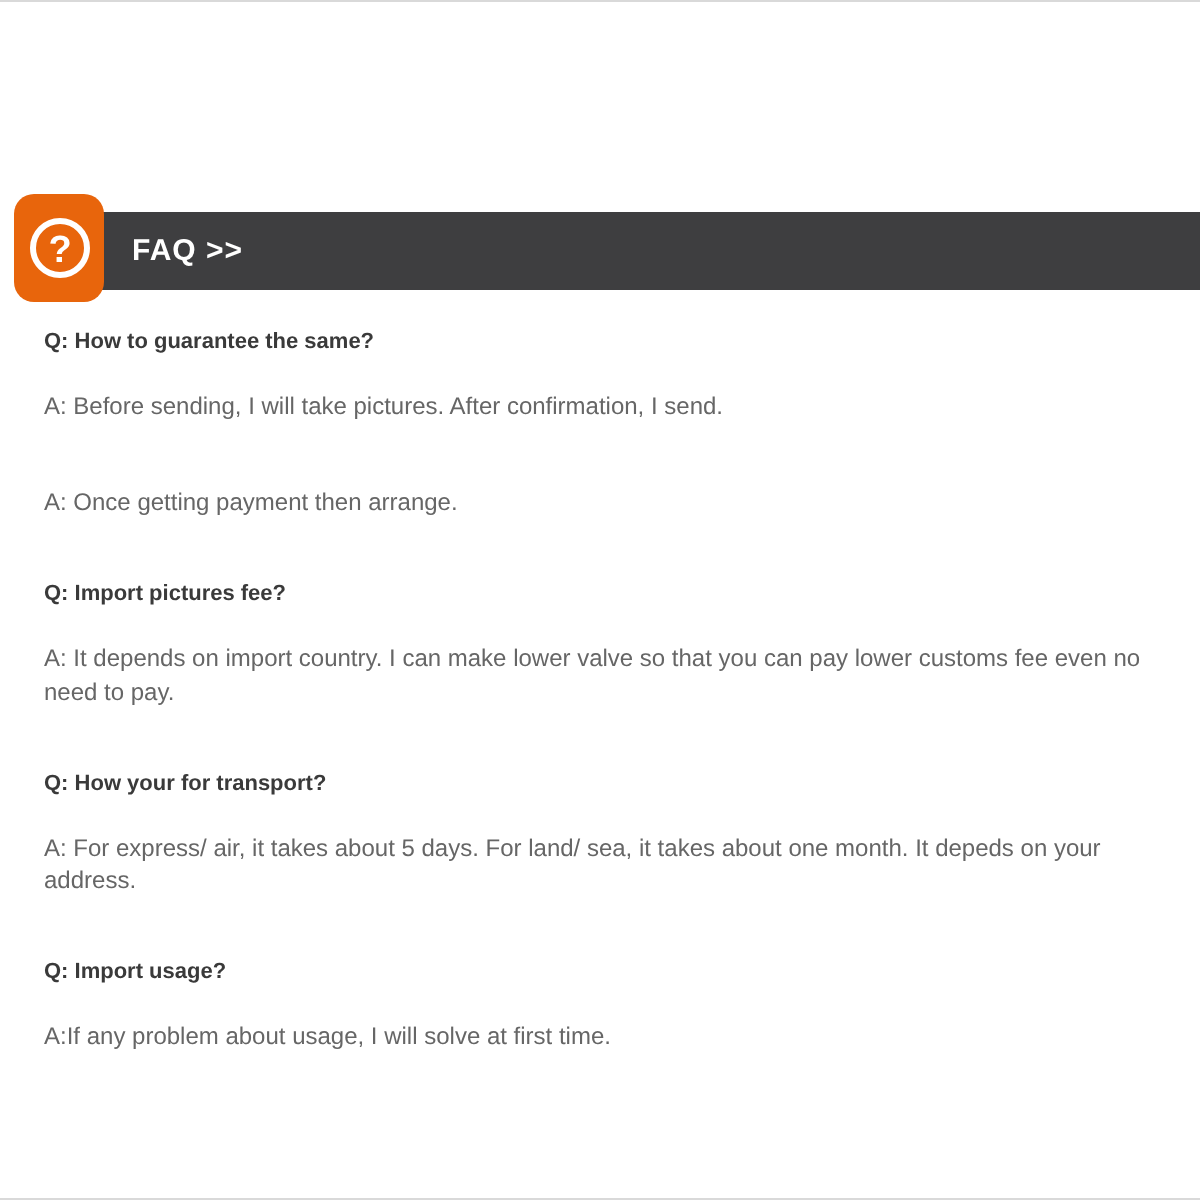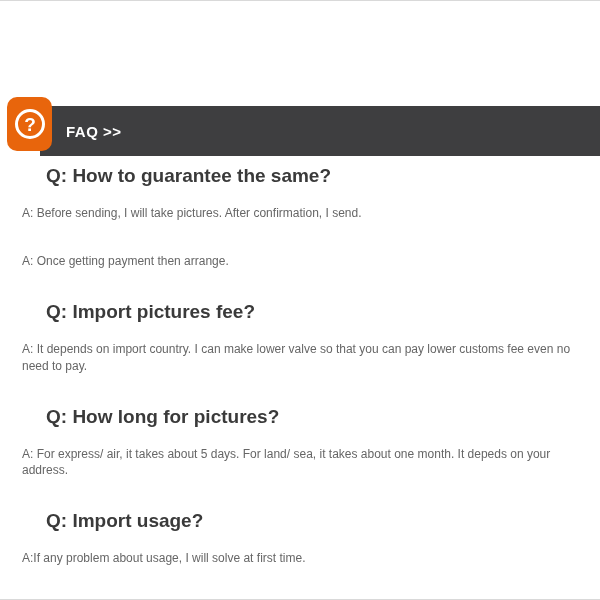--- a/index.html
+++ b/index.html
@@ -30,21 +30,21 @@
     top: 96px;
     left: 0;
     right: 0;
     height: 54px;
   }
   .header-bar {
     position: absolute;
     left: 40px;
     right: 0;
     top: 9px;
-    height: 50px;
+    height: 39px;
     background: var(--bar-bg);
     display: flex;
     align-items: center;
   }
   .header-title {
     color: #ffffff;
     font-weight: bold;
     font-size: 15px;
     letter-spacing: 0.5px;
     padding-left: 26px;
@@ -65,23 +65,22 @@
   .faq-list {
     position: absolute;
     top: 164px;
     left: 22px;
     right: 26px;
   }
   .faq-item { margin-bottom: 32px; }
   .question {
     color: var(--question-text);
     font-weight: bold;
-    font-size: 19px;
+    font-size: 11px;
     margin-bottom: 14px;
-    margin-left: 24px;
   }
   .answer {
     color: var(--answer-text);
     font-size: 12px;
     line-height: 1.35;
     margin-top: 18px;
   }
 </style>
 </head>
 <body>
@@ -110,21 +109,21 @@
     <div class="faq-item">
       <div class="answer">A: Once getting payment then arrange.</div>
     </div>
 
     <div class="faq-item">
       <div class="question">Q: Import pictures fee?</div>
       <div class="answer">A: It depends on import country. I can make lower valve so that you can pay lower customs fee even no need to pay.</div>
     </div>
 
     <div class="faq-item">
-      <div class="question">Q: How long for pictures?</div>
+      <div class="question">Q: How your for transport?</div>
       <div class="answer">A: For express/ air, it takes about 5 days. For land/ sea, it takes about one month. It depeds on your address.</div>
     </div>
 
     <div class="faq-item">
       <div class="question">Q: Import usage?</div>
       <div class="answer">A:If any problem about usage, I will solve at first time.</div>
     </div>
 
   </div>
 

